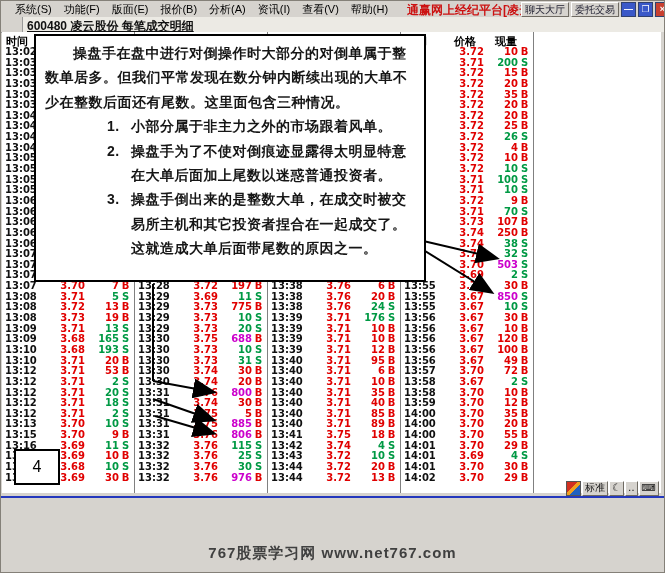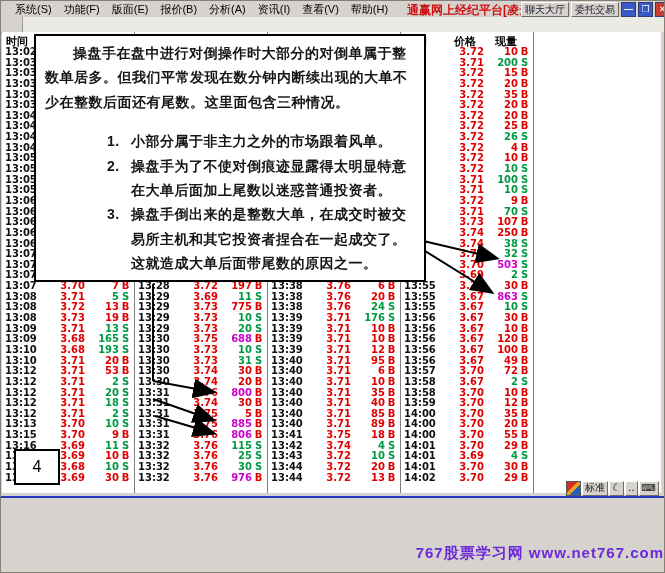--- a/index.html
+++ b/index.html
@@ -34,35 +34,35 @@
   .c-p{width:44px;text-align:right;color:#e00000;}
   .c-v{width:34px;text-align:right;}
   .c-s{width:13px;text-align:center;}
   .b{color:#e00000;}
   .s{color:#009944;}
   .hl{color:#cc00cc;}
 
   
   .overlay{position:absolute;left:32px;top:2px;width:392px;height:248px;box-sizing:border-box;background:#fff;border:2px solid #000;padding:5px 9px 2px 9px;font-size:14px;line-height:24.4px;font-weight:600;color:#161616;letter-spacing:0.5px;z-index:5;}
   .overlay p{margin:0;text-indent:2em;}
-  .overlay ol{margin:15px 0 0 62px;padding:0;list-style:none;counter-reset:n;}
+  .overlay ol{margin:0 0 0 62px;padding:0;list-style:none;counter-reset:n;}
   .overlay li{position:relative;padding-left:24px;counter-increment:n;}
   .overlay li::before{content:counter(n) ".";position:absolute;left:0;}
 
   .annot{position:absolute;left:0;top:0;width:659px;height:461px;pointer-events:none;z-index:4;}
 
   .page-marker{position:absolute;left:12px;top:417px;width:46px;height:36px;background:#fff;border:2px solid #000;box-sizing:border-box;display:flex;align-items:center;justify-content:center;font-size:16px;color:#000;z-index:6;}
 
   
   .statusbar{position:absolute;top:480px;right:5px;height:15px;display:flex;align-items:center;gap:1px;z-index:7;}
   .sb-btn{height:13px;line-height:12px;font-size:10px;padding:0 2px;background:#d6d3ce;border:1px solid;border-color:#fff #6f6b63 #6f6b63 #fff;color:#111;}
   .sb-appicon{width:13px;height:13px;background:linear-gradient(135deg,#d23020 0 40%,#f0a020 40% 60%,#2060c0 60% 100%);border:1px solid #555;}
 
   .blue-line{position:absolute;top:495px;left:0;width:100%;height:2px;background:#2438bd;}
-  .footer-text{position:absolute;top:543px;left:0;width:100%;text-align:right;font-size:15px;font-weight:bold;color:#6d28d9;letter-spacing:1px;}
+  .footer-text{position:absolute;top:543px;left:0;width:100%;text-align:center;font-size:15px;font-weight:bold;color:#404040;letter-spacing:1px;}
 </style>
 </head>
 <body>
 
 <div class="window">
 
   <div class="menubar">
     <span class="menu-item">系统(S)</span>
     <span class="menu-item">功能(F)</span>
     <span class="menu-item">版面(E)</span>
@@ -76,20 +76,21 @@
       <span class="tb-btn">聊天大厅</span>
       <span class="tb-btn">委托交易</span>
       <span class="winctl ctl-min">—</span>
       <span class="winctl ctl-rest">❐</span>
       <span class="winctl ctl-close">×</span>
     </span>
   </div>
 
   <div class="subbar">
     <span class="corner-cell"></span>
+    <span class="stock-title">600480 凌云股份 每笔成交明细</span>
   </div>
 
   <div class="content">
     <div class="tgroup" style="left:0">
         <div class="thead">
           <span class="h-time">时间</span>
           <span class="h-price">价格</span>
           <span class="h-vol">现量</span>
         </div>
         <div class="trow">
@@ -985,21 +986,21 @@
         </div>
         <div class="trow">
           <span class="c-t">13:55</span>
           <span class="c-p">3.70</span>
           <span class="c-v b">30</span>
           <span class="c-s b">B</span>
         </div>
         <div class="trow">
           <span class="c-t">13:55</span>
           <span class="c-p">3.67</span>
-          <span class="c-v hl">863</span>
+          <span class="c-v hl">850</span>
           <span class="c-s s">S</span>
         </div>
         <div class="trow">
           <span class="c-t">13:55</span>
           <span class="c-p">3.67</span>
           <span class="c-v s">10</span>
           <span class="c-s s">S</span>
         </div>
         <div class="trow">
           <span class="c-t">13:56</span>

